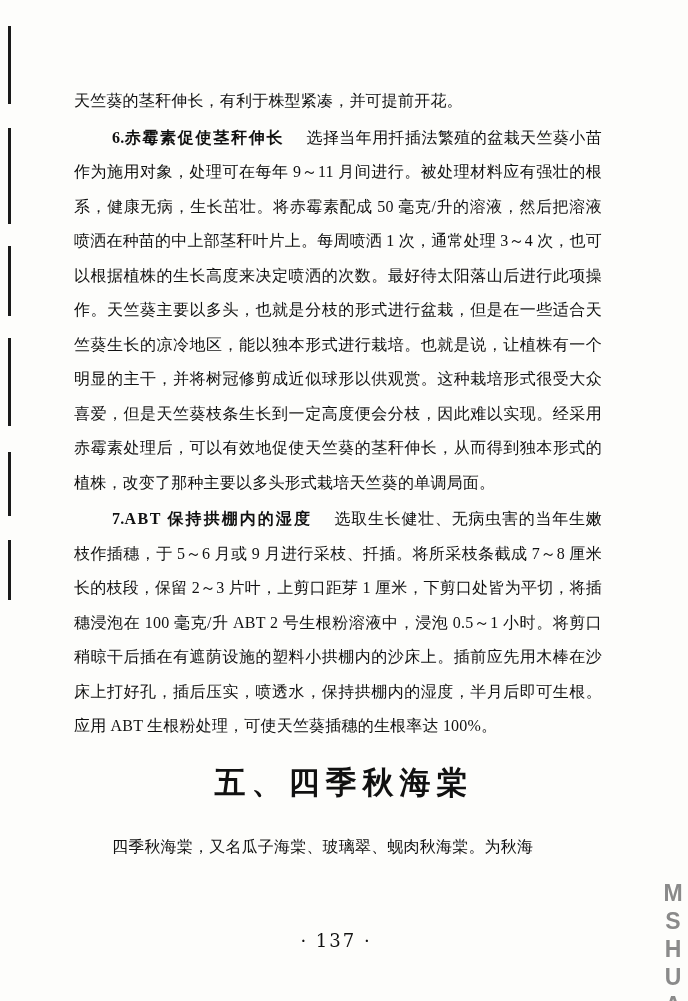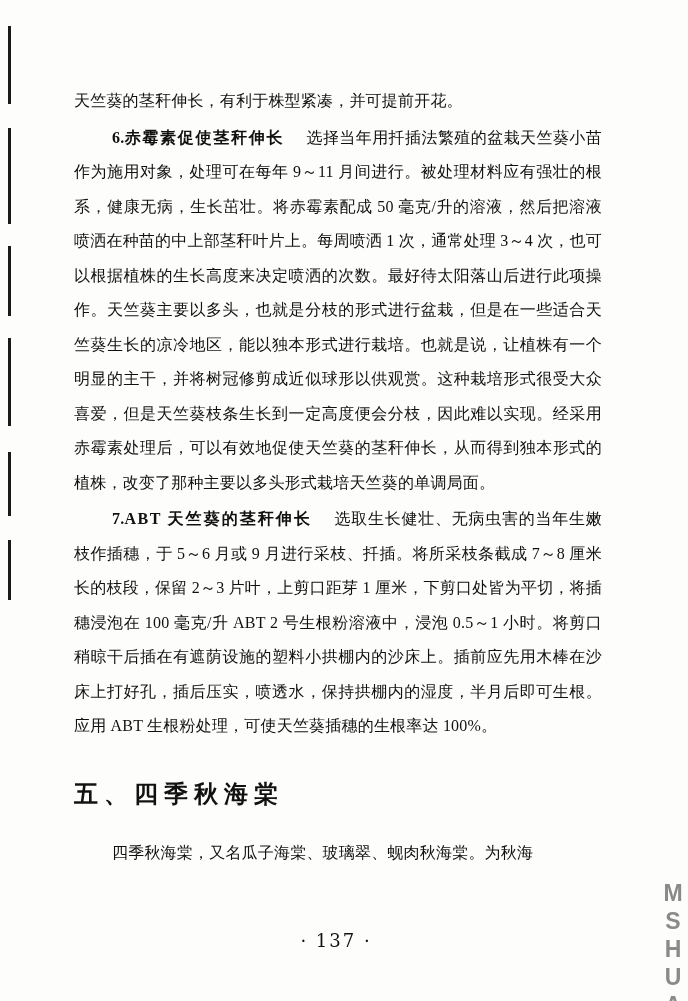--- a/index.html
+++ b/index.html
@@ -64,24 +64,25 @@
   }
   .sec-num {
     font-weight: bold;
   }
   .gap {
     display: inline-block;
     width: 22px;
   }
 
   h2.section-title {
-    font-size: 24px;
+    font-size: 31px;
     font-weight: bold;
+    text-align: center;
     letter-spacing: 6px;
-    margin: 34px 0 26px 0;
+    margin: 18px 0 26px 0;
     font-family: "DejaVu Serif", "Liberation Serif", serif;
   }
 
   .footer {
     position: absolute;
     left: 0;
     top: 930px;
     width: 672px;
     text-align: center;
     font-size: 18px;
@@ -115,21 +116,21 @@
   <span style="top:452px;height:64px;"></span>
   <span style="top:540px;height:60px;"></span>
 </div>
 
 <div class="content">
 
   <p class="para">天竺葵的茎秆伸长，有利于株型紧凑，并可提前开花。</p>
 
   <p class="para indent"><span class="sec-num">6.</span><span class="bold-run">赤霉素促使茎秆伸长</span><span class="gap"></span><span>选择当年用扦插法繁殖的盆栽天竺葵小苗作为施用对象，处理可在每年 9～11 月间进行。被处理材料应有强壮的根系，健康无病，生长茁壮。将赤霉素配成 50 毫克/升的溶液，然后把溶液喷洒在种苗的中上部茎秆叶片上。每周喷洒 1 次，通常处理 3～4 次，也可以根据植株的生长高度来决定喷洒的次数。最好待太阳落山后进行此项操作。天竺葵主要以多头，也就是分枝的形式进行盆栽，但是在一些适合天竺葵生长的凉冷地区，能以独本形式进行栽培。也就是说，让植株有一个明显的主干，并将树冠修剪成近似球形以供观赏。这种栽培形式很受大众喜爱，但是天竺葵枝条生长到一定高度便会分枝，因此难以实现。经采用赤霉素处理后，可以有效地促使天竺葵的茎秆伸长，从而得到独本形式的植株，改变了那种主要以多头形式栽培天竺葵的单调局面。</span></p>
 
-  <p class="para indent"><span class="sec-num">7.</span><span class="bold-run">ABT 天竺葵的茎秆伸长</span><span class="gap"></span><span>选取生长健壮、无病虫害的当年生嫩枝作插穗，于 5～6 月或 9 月进行采枝、扦插。将所采枝条截成 7～8 厘米长的枝段，保留 2～3 片叶，上剪口距芽 1 厘米，下剪口处皆为平切，将插穗浸泡在 100 毫克/升 ABT 2 号生根粉溶液中，浸泡 0.5～1 小时。将剪口稍晾干后插在有遮荫设施的塑料小拱棚内的沙床上。插前应先用木棒在沙床上打好孔，插后压实，喷透水，保持拱棚内的湿度，半月后即可生根。应用 ABT 生根粉处理，可使天竺葵插穗的生根率达 100%。</span></p>
+  <p class="para indent"><span class="sec-num">7.</span><span class="bold-run">ABT 保持拱棚内的湿度</span><span class="gap"></span><span>选取生长健壮、无病虫害的当年生嫩枝作插穗，于 5～6 月或 9 月进行采枝、扦插。将所采枝条截成 7～8 厘米长的枝段，保留 2～3 片叶，上剪口距芽 1 厘米，下剪口处皆为平切，将插穗浸泡在 100 毫克/升 ABT 2 号生根粉溶液中，浸泡 0.5～1 小时。将剪口稍晾干后插在有遮荫设施的塑料小拱棚内的沙床上。插前应先用木棒在沙床上打好孔，插后压实，喷透水，保持拱棚内的湿度，半月后即可生根。应用 ABT 生根粉处理，可使天竺葵插穗的生根率达 100%。</span></p>
 
   <h2 class="section-title">五、四季秋海棠</h2>
 
   <p class="para indent">四季秋海棠，又名瓜子海棠、玻璃翠、蚬肉秋海棠。为秋海</p>
 
 </div>
 
 <div class="footer">· 137 ·</div>
 
 <div class="watermark">MSHUA</div>

